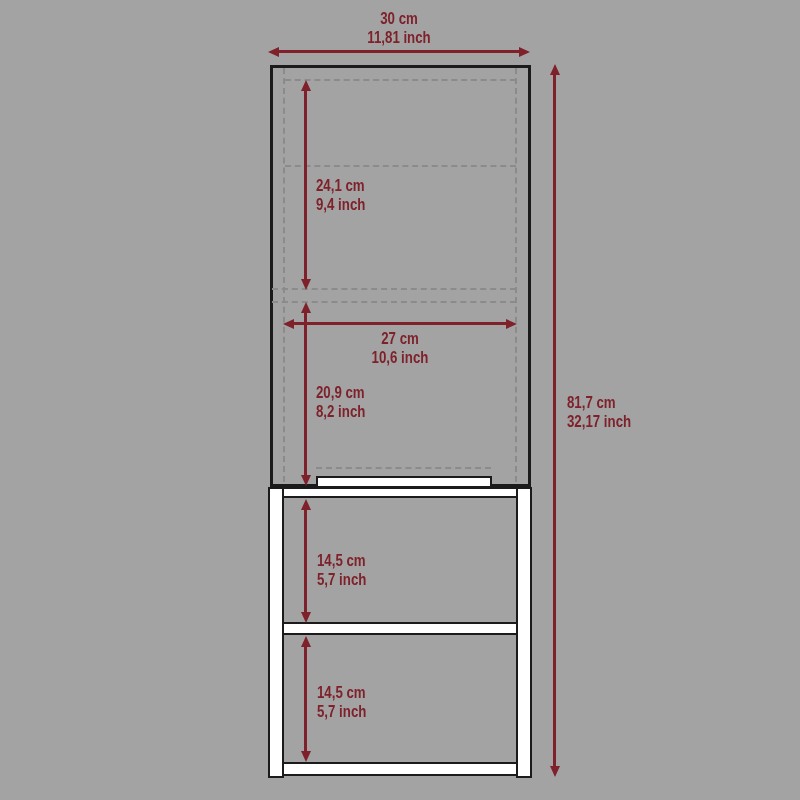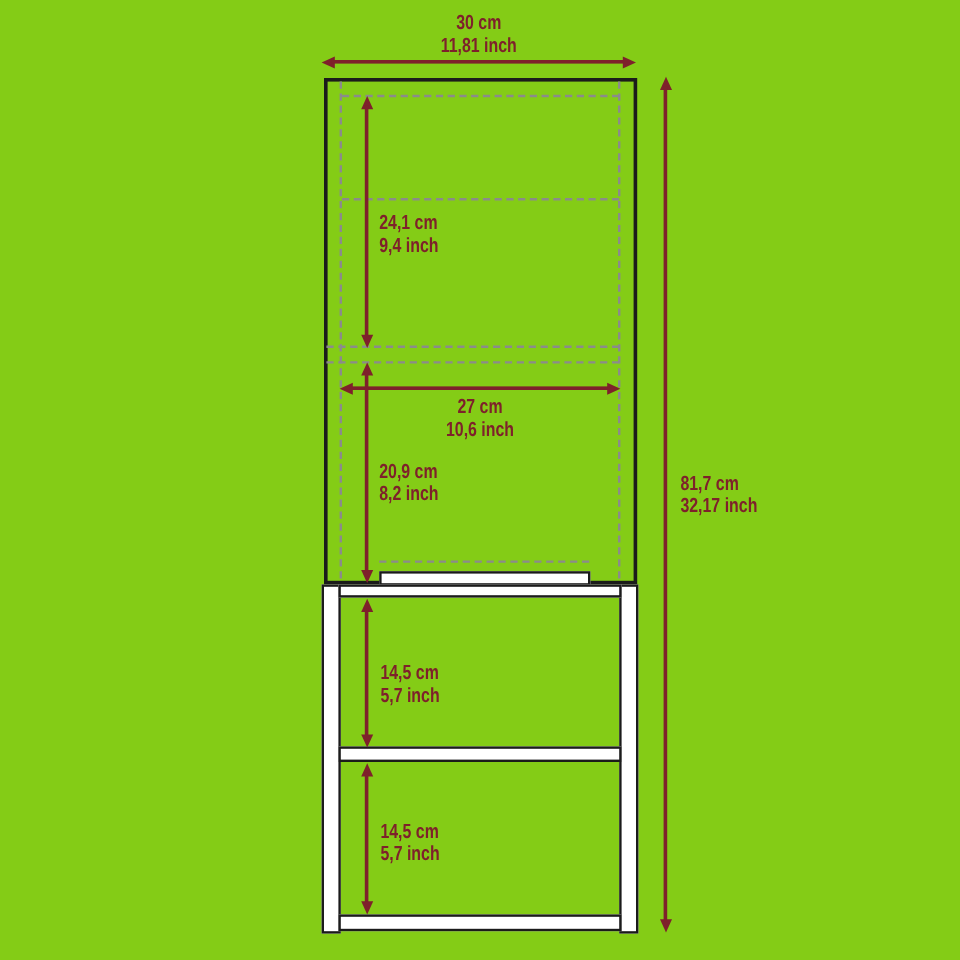--- a/index.html
+++ b/index.html
@@ -2,21 +2,21 @@
 <html><head>
 <meta charset="utf-8">
 <style>
   :root{
     --accent:#7E212B;
     --ink:#1b1b1b;
     --dash:#8b8b8b;
   }
   html,body{margin:0;padding:0;background:#ffffff;}
   .stage{
-    position:relative;width:800px;height:800px;background:#84cc16;overflow:hidden;
+    position:relative;width:800px;height:800px;background:#a3a3a3;overflow:hidden;
     font-family:"Liberation Sans",sans-serif;
   }
   
   .rect{position:absolute;box-sizing:border-box;border:2.5px solid var(--ink);background:#ffffff;}
   .rect.outer{border-width:3px;background:transparent;}
   
   .hdash{position:absolute;height:0;border-top:2px dashed var(--dash);}
   .vdash{position:absolute;width:0;border-left:2px dashed var(--dash);}
   
   .hdim,.vdim{position:absolute;}

